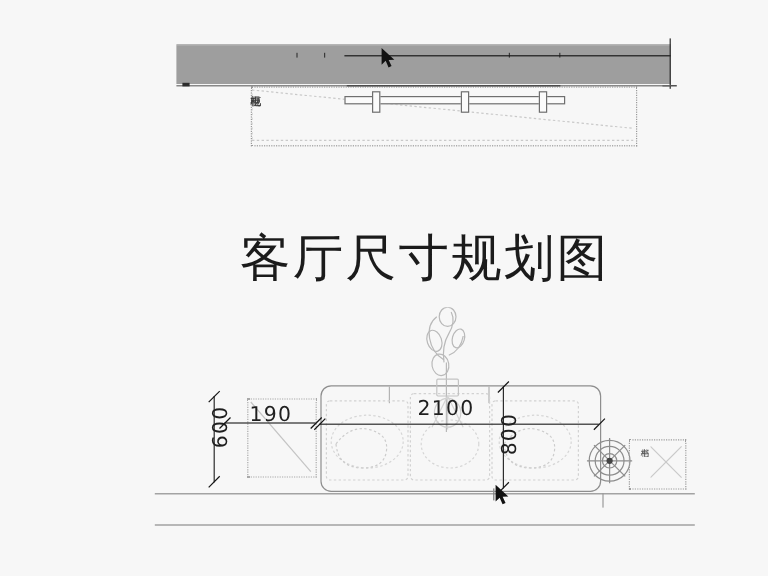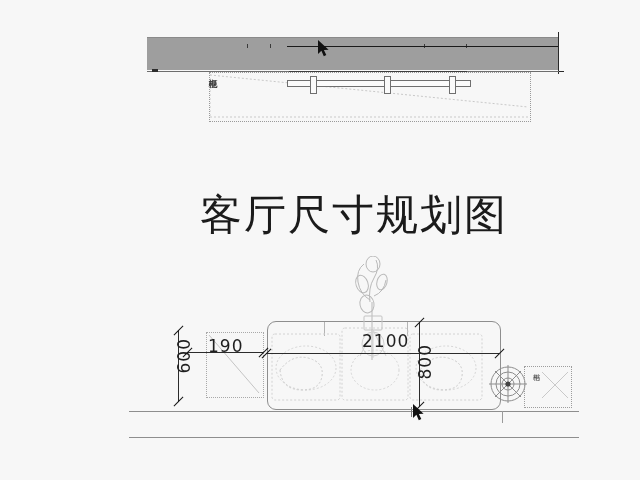--- a/index.html
+++ b/index.html
@@ -123,21 +123,21 @@
   .dim-text.vert{
     writing-mode:vertical-rl;text-orientation:sideways;
     transform:rotate(180deg);
   }
 
   #dim600-line{left:144px;top:330px;height:72px;}
   #dim600-txt{left:140px;top:338px;}
   #dim450-line{left:153px;top:352px;width:76px;}
   #dim450-txt{left:174px;top:336px;}
   #dim2100-line{left:232px;top:353px;width:233px;}
-  #dim2100-txt{left:328px;top:331px;}
+  #dim2100-txt{left:314px;top:331px;}
   #dim800-line{left:385px;top:322px;height:85px;}
   #dim800-txt{left:381px;top:344px;}
 </style>
 </head>
 <body>
 
 <div id="stage">
 
   <div>
 

